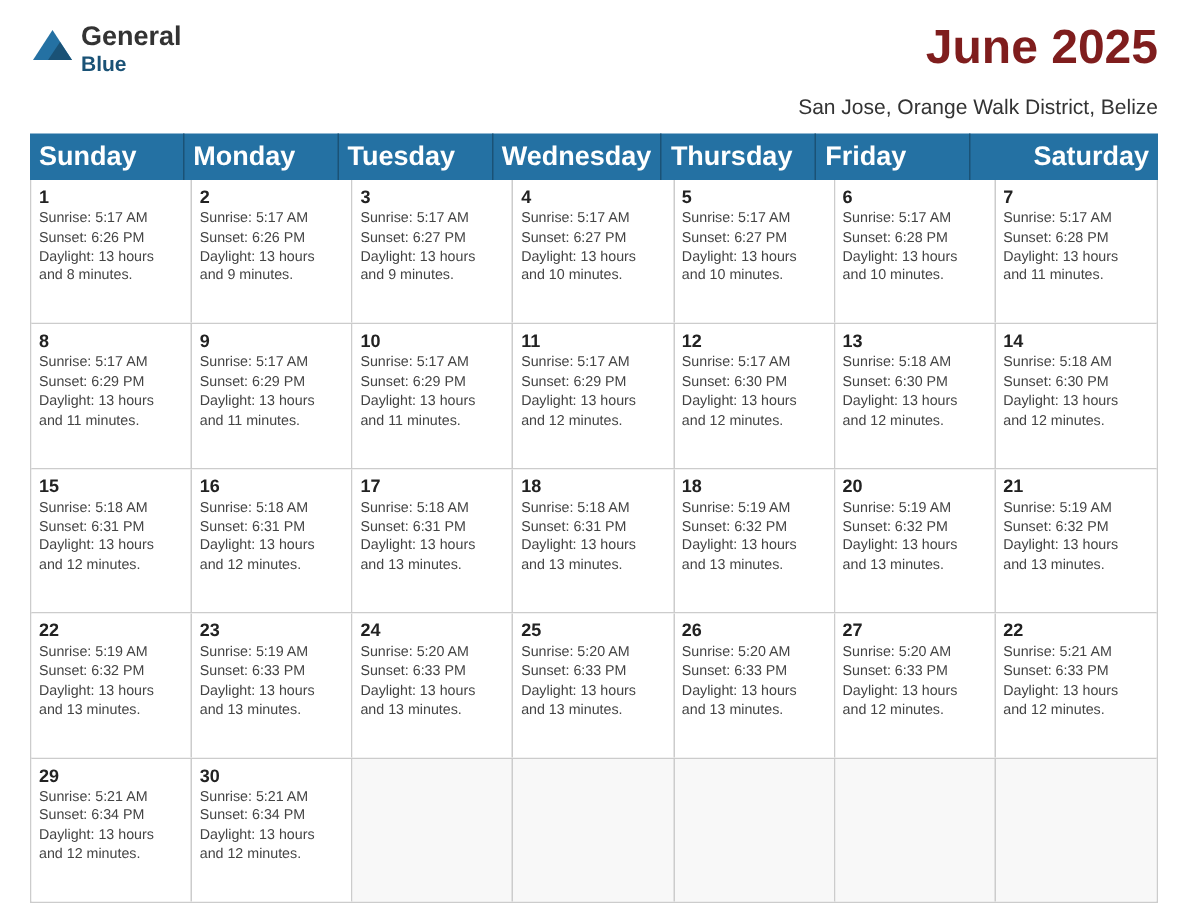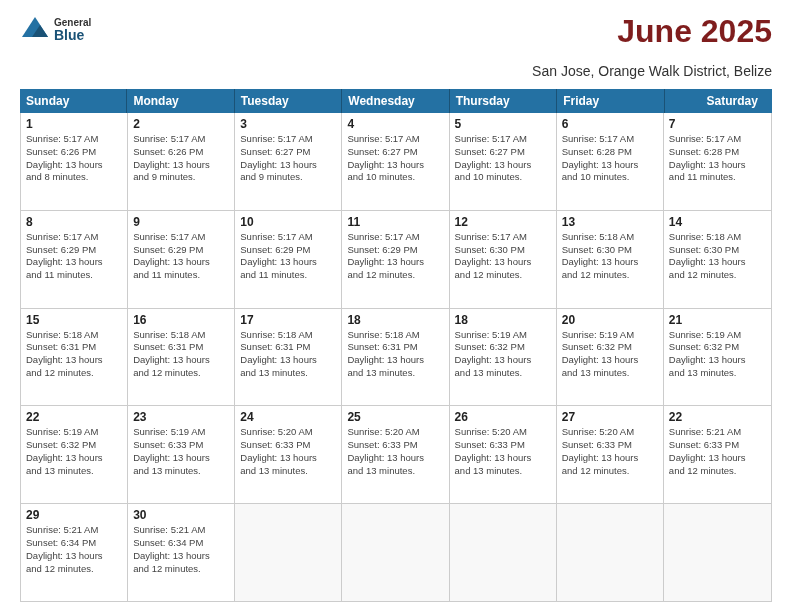--- a/index.html
+++ b/index.html
@@ -28,21 +28,21 @@
       display: flex;
       align-items: center;
       gap: 4px;
     }
     .logo-text {
       display: flex;
       flex-direction: column;
       line-height: 1.1;
     }
     .logo-general {
-      font-size: 10px;
+      font-size: 18px;
       font-weight: bold;
       color: #333;
     }
     .logo-blue {
       font-size: 14px;
       font-weight: bold;
       color: #1a5276;
     }
     .logo-icon {
       width: 30px;
@@ -68,21 +68,21 @@
       flex-direction: column;
     }
     .cal-header {
       display: grid;
       grid-template-columns: repeat(7, 1fr);
       background: #2471a3;
     }
     .cal-header-cell {
       color: #fff;
       font-weight: bold;
-      font-size: 12px;
+      font-size: 18px;
       padding: 5px 6px;
       border-right: 1px solid #1a5276;
     }
     .cal-header-cell:last-child { border-right: none; margin-left: 36px; }
     .cal-body {
       flex: 1;
       display: flex;
       flex-direction: column;
       border-left: 1px solid #ccc;
       border-right: 1px solid #ccc;

